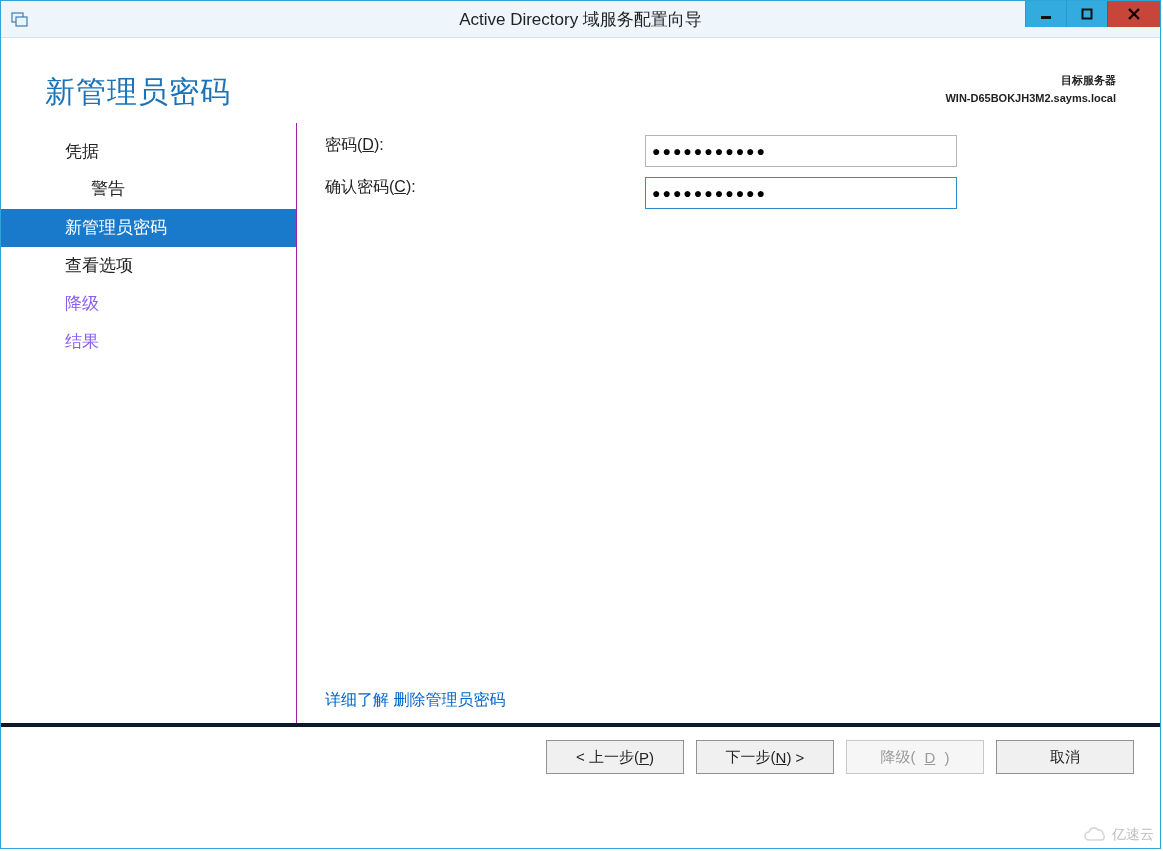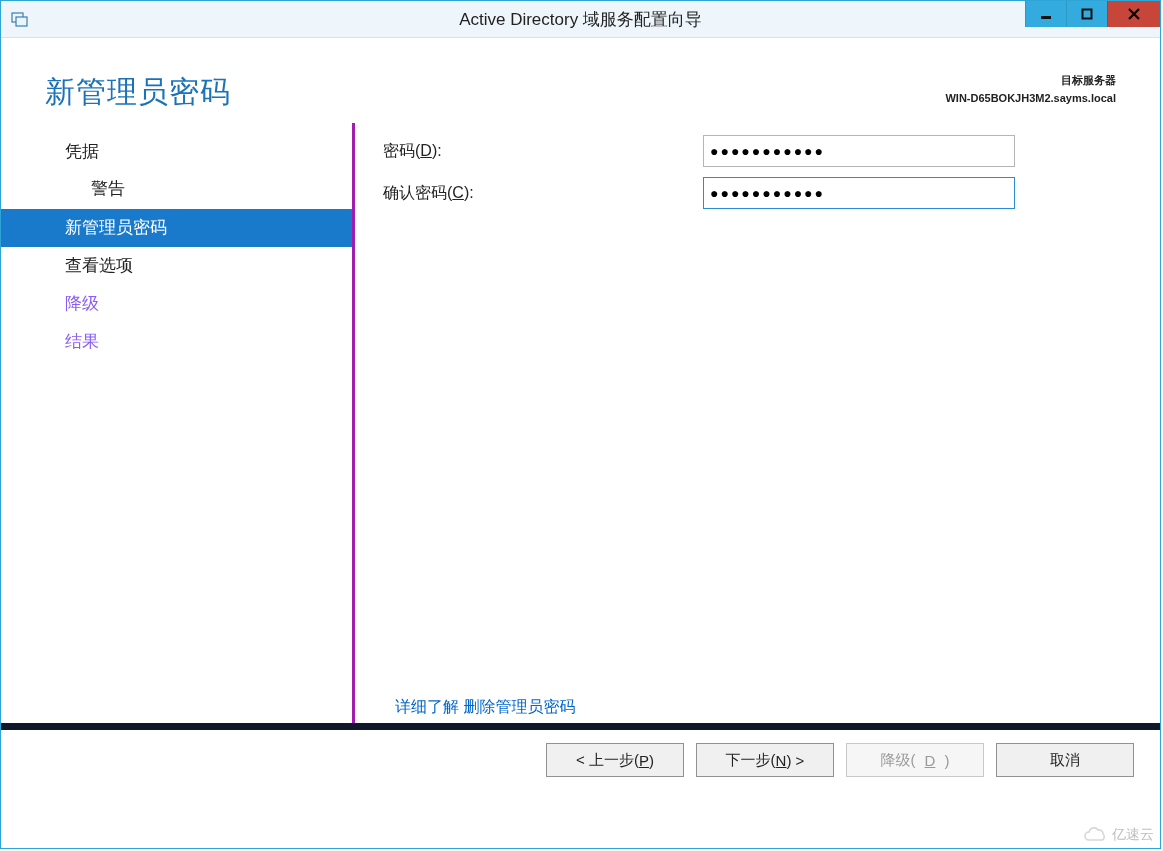--- a/index.html
+++ b/index.html
@@ -88,22 +88,22 @@
     font-weight: 600;
     color: #222;
   }
 
   .body-region {
     display: flex;
     height: 600px;
     position: relative;
   }
   .sidebar {
-    width: 354px;
-    border-right: 3px solid #a21caf;
+    width: 296px;
+    border-right: 1px solid #a21caf;
     padding-top: 10px;
     box-sizing: border-box;
   }
   .side-item {
     font-size: 17px;
     color: #222;
     padding: 8px 0 8px 64px;
     cursor: default;
     line-height: 22px;
   }
@@ -114,21 +114,21 @@
   }
   .side-item.disabled { color: #8b5cf6; }
 
   .content {
     flex: 1;
     padding: 12px 30px 0 28px;
     position: relative;
   }
   .form-row {
     display: flex;
-    align-items: center;
+    align-items: flex-start;
     margin-bottom: 10px;
   }
   .form-label {
     width: 320px;
     font-size: 16px;
     color: #222;
   }
   .form-label .accel { text-decoration: underline; }
   .pwd-input {
     width: 298px;
@@ -138,30 +138,29 @@
     font-size: 14px;
     font-family: Arial, sans-serif;
     letter-spacing: 2px;
     box-sizing: content-box;
   }
   .pwd-input.focused {
     border-color: #2a8dd4;
   }
   .more-link {
     position: absolute;
-    bottom: 5px;
+    bottom: 12px;
     left: 28px;
     color: #0066cc;
     font-size: 16px;
     cursor: pointer;
-    margin-left: 12px;
   }
 
   .footer {
-    border-top: 7px solid #0f172a;
+    border-top: 4px solid #0f172a;
     height: 60px;
     display: flex;
     align-items: center;
     justify-content: flex-end;
     padding-right: 26px;
     gap: 12px;
   }
   .btn {
     min-width: 116px;
     height: 32px;

